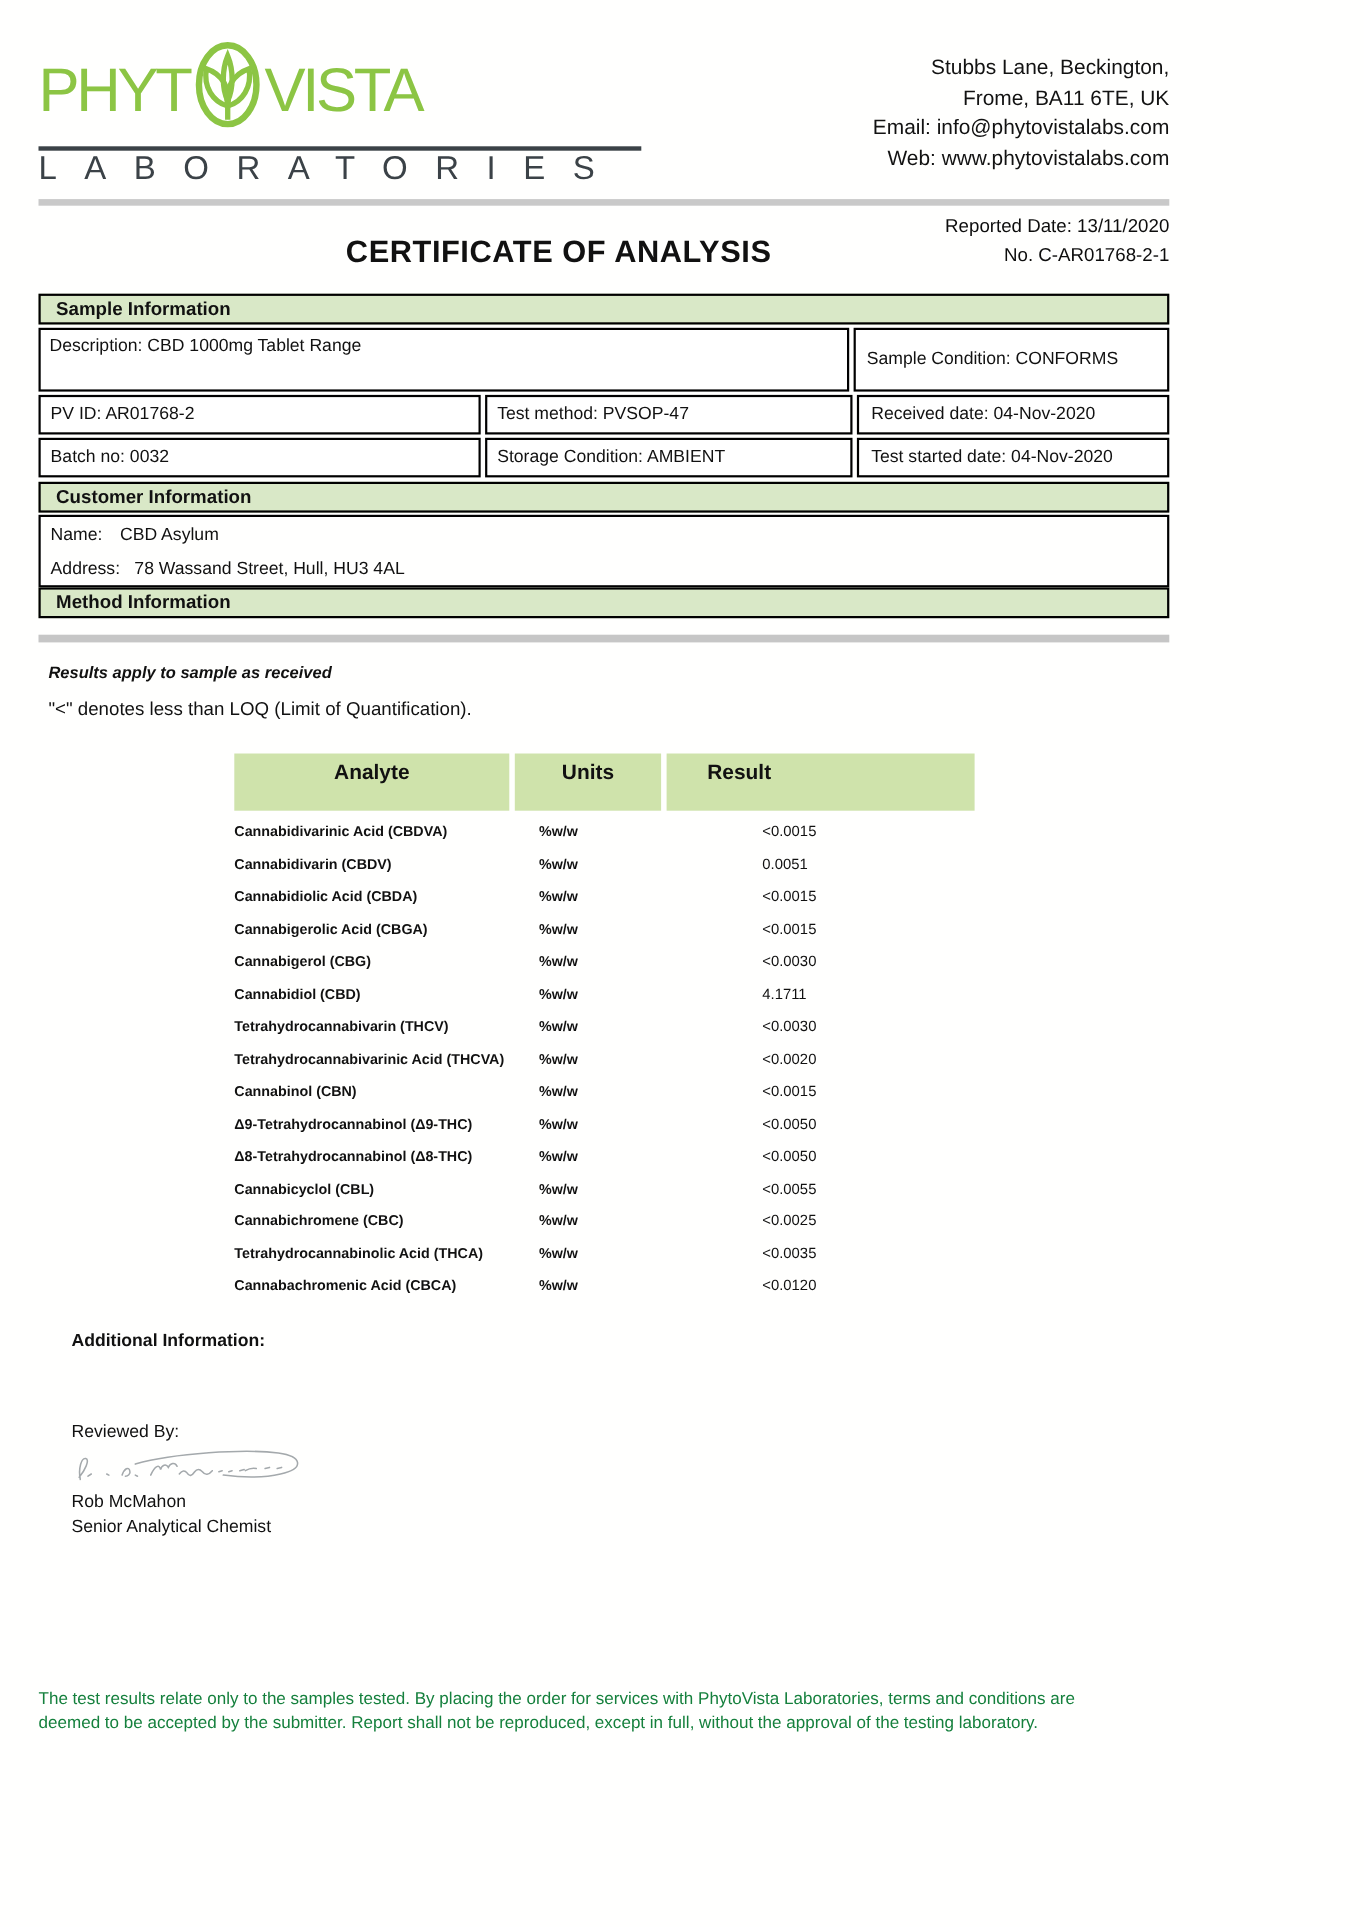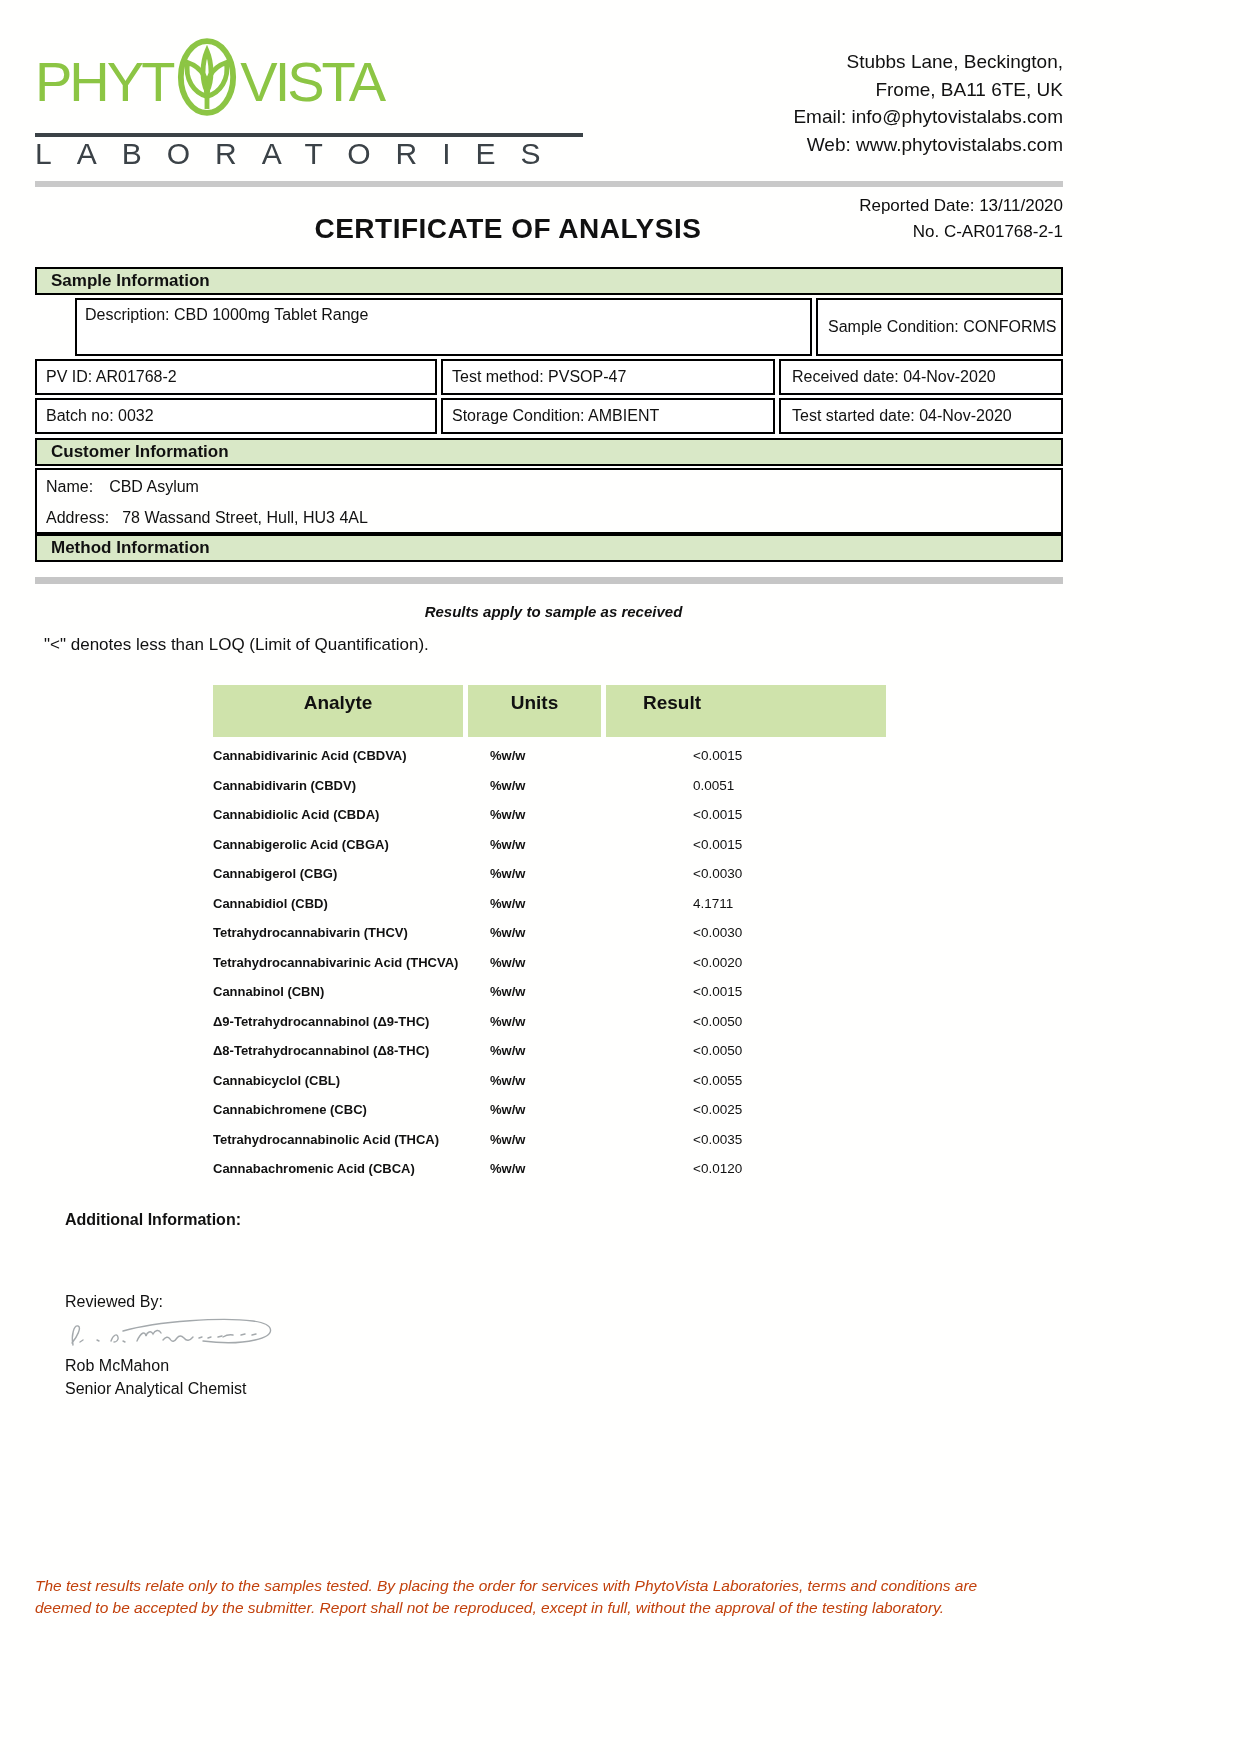--- a/index.html
+++ b/index.html
@@ -21,54 +21,54 @@
 
   
   .meta-row { position:relative; height:66px; margin-top:6px; }
   .meta-line { text-align:right; font-size:17px; line-height:1.55; color:#0d0d0d; }
   .coa-title { position:absolute; left:46%; transform:translateX(-50%); top:20px; font-size:28px; font-weight:700; letter-spacing:0.5px; white-space:nowrap; }
 
   
   .sec-bar { margin-top:8px; background:var(--bar,#d9e8c7); border:2px solid #000; font-weight:700; font-size:17px; padding:2px 0 2px 14px; }
   .boxrow { display:flex; gap:4px; margin-top:3px; }
   .cell { border:2px solid #000; font-size:16px; background:#fff; }
-  .cell-desc { width:737px; height:58px; padding:6px 8px;margin-left:40px; }
+  .cell-desc { width:737px; height:58px; padding:6px 8px; }
   .cell-cond { flex:1; height:58px; display:flex; align-items:center; padding-left:10px; }
   .cell-a { width:402px; height:36px; display:flex; align-items:center; padding-left:9px; }
   .cell-b { width:334px; height:36px; display:flex; align-items:center; padding-left:9px; }
   .cell-c { flex:1; height:36px; display:flex; align-items:center; padding-left:11px; }
   .cust-box { border:2px solid #000; height:66px; margin-top:2px; font-size:16px; padding:8px 8px 0 9px; }
   .cust-line2 { margin-top:13px; }
   .lbl-gap { display:inline-block; width:16px; }
   .meth-box { border:2px solid #000; height:37px; margin-top:2px; font-size:16px; display:flex; align-items:center; padding-left:9px; }
 
   .divider-gray2 { height:7px; background:#c6c6c6; margin-top:15px; }
 
-  .note-italic { margin-top:19px; margin-left:9px; font-size:15px; font-weight:700; font-style:italic;text-align:center; }
+  .note-italic { margin-top:19px; margin-left:9px; font-size:15px; font-weight:700; font-style:italic; }
   .note-loq { margin-top:15px; margin-left:9px; font-size:17px; }
 
   
   .rtable { margin:30px 0 0 178px; width:673px; }
   .rt-head { display:grid; grid-template-columns:250px 133px 280px; column-gap:5px; }
   .rt-hcell { background:var(--thead,#cfe3ab); height:52px; font-weight:700; font-size:19px; display:flex; justify-content:center; padding-top:7px; }
   .rt-hcell.result { padding-right:148px; }
   .rt-body { margin-top:4px; }
   .rt-row { display:grid; grid-template-columns:250px 133px 280px; column-gap:5px; height:29.5px; align-items:center; }
   .rt-analyte { font-weight:700; font-size:13px; white-space:nowrap; }
   .rt-units { font-weight:700; font-size:13px; padding-left:22px; }
   .rt-result { font-size:13.5px; padding-left:87px; }
 
   .addl { margin-top:28px; margin-left:30px; font-size:16px; font-weight:700; }
 
   .reviewed { margin-top:64px; margin-left:30px; font-size:16px; }
   .signature { margin-left:28px; margin-top:2px; height:42px; }
   .sig-name { margin-left:30px; font-size:16px; margin-top:2px; }
   .sig-title { margin-left:30px; font-size:16px; margin-top:5px; }
 
-  .footer { position:absolute; left:35px; top:1575px; width:1035px; font-size:15.5px; line-height:1.45; color:#c2410c;font-style:italic; }
+  .footer { position:absolute; left:35px; top:1534px; width:1035px; font-size:15.5px; line-height:1.45; color:#15803d; }
 </style>
 </head>
 <body>
 
 <div class="page">
   <div class="content">
 
     <div class="header">
       <div class="logo-block">
         <div class="logo-word">

